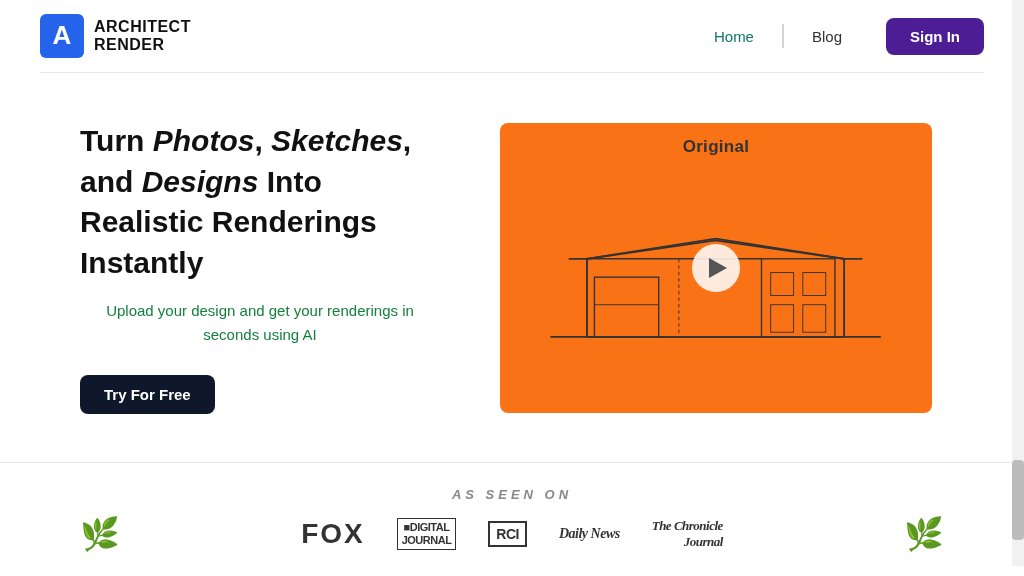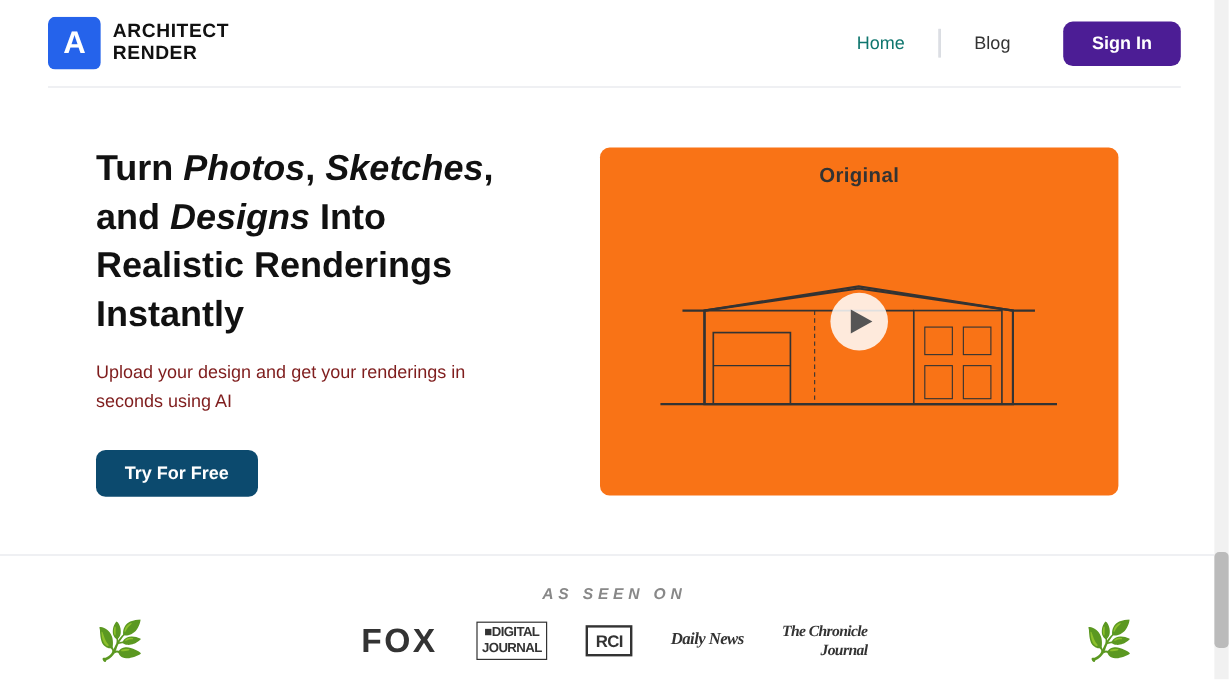--- a/index.html
+++ b/index.html
@@ -102,27 +102,28 @@
       font-weight: 800;
       line-height: 1.35;
       color: #111;
       margin-bottom: 16px;
     }
     .hero-title em {
       font-style: italic;
     }
     .hero-subtitle {
       font-size: 15px;
-      color: #7f1d1d;
+      color: #15803d;
       line-height: 1.6;
       margin-bottom: 28px;
+      text-align: center;
     }
     .btn-try {
       padding: 11px 24px;
-      background: #0c4a6e;
+      background: #0f172a;
       color: #fff;
       border: none;
       border-radius: 8px;
       font-size: 15px;
       font-weight: 600;
       cursor: pointer;
     }
 
     
     .hero-media {

